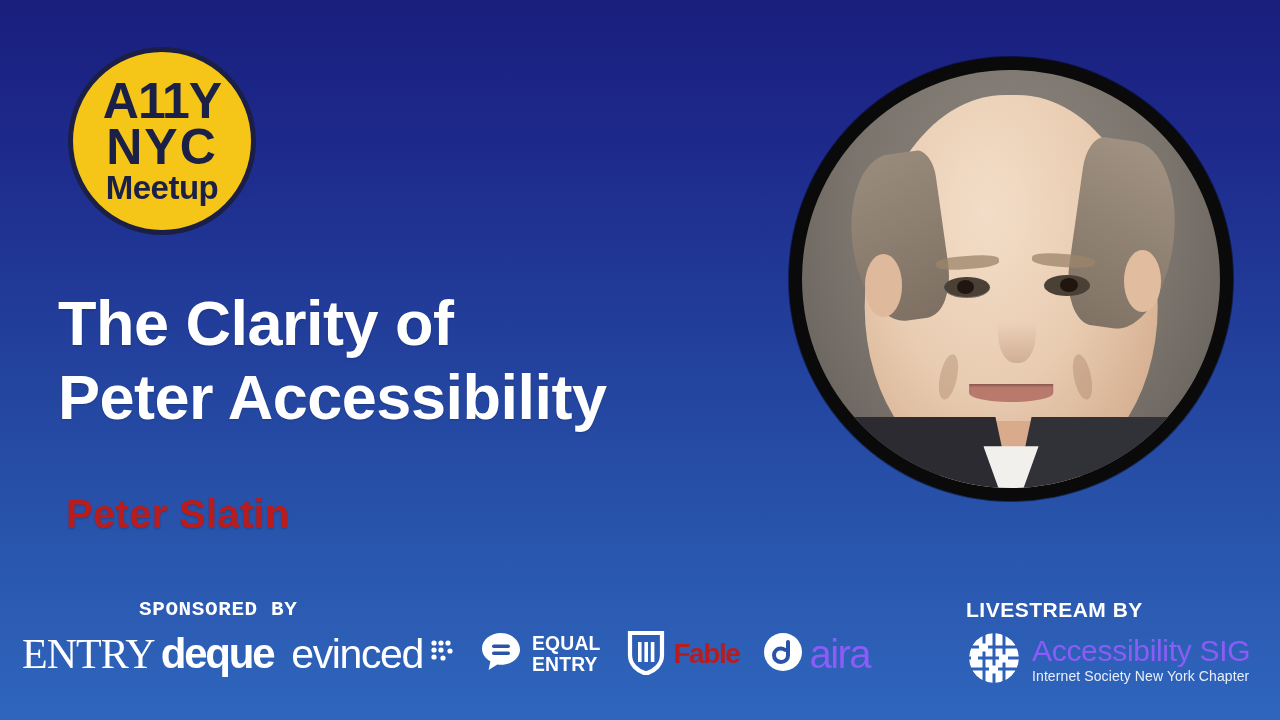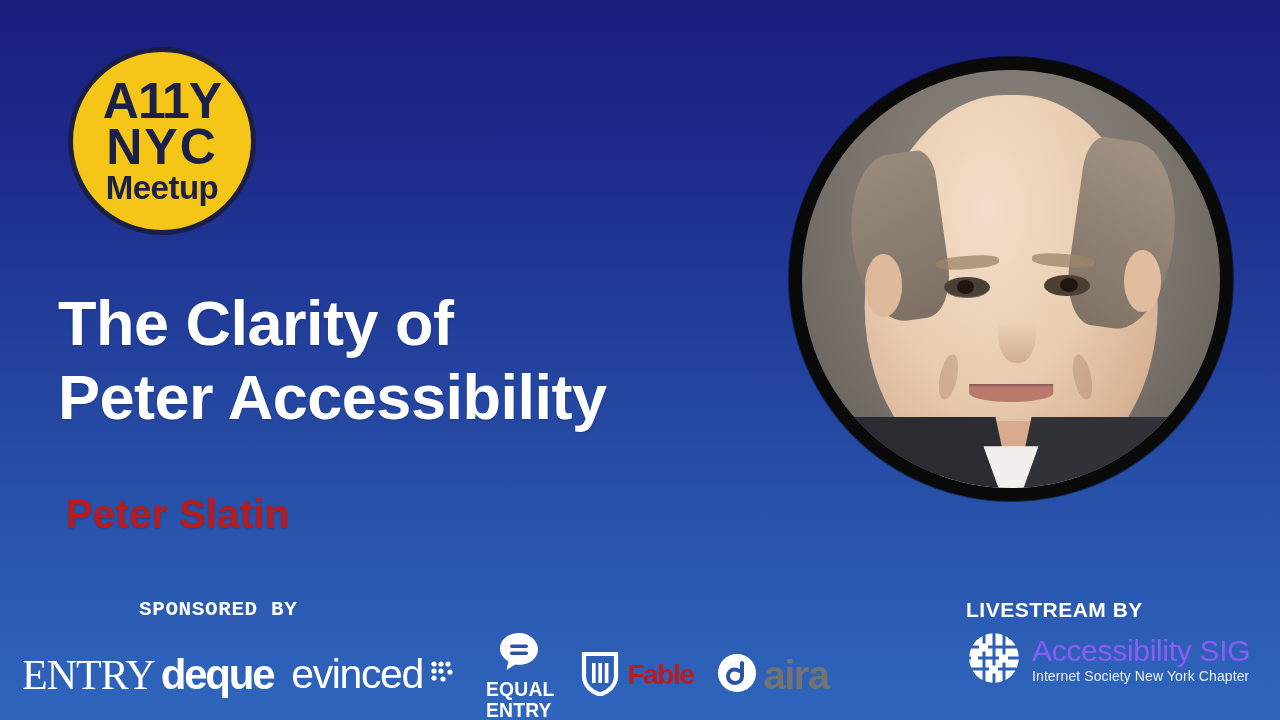--- a/index.html
+++ b/index.html
@@ -126,35 +126,35 @@
   }
   .deque {
     color:#fff; font-size:42px; font-weight:bold;
     letter-spacing:-2.2px; margin-left:6px; line-height:1;
   }
   .evinced {
     color:#fff; font-size:41px; letter-spacing:-1.4px;
     margin-left:18px; line-height:1;
   }
   .ev-dots { margin-left:7px; display:block; }
-  .ee-wrap { display:flex; align-items:center; margin-left:22px;flex-direction:column; }
+  .ee-wrap { display:flex; align-items:center; margin-left:22px; }
   .ee-text {
     color:#fff; font-size:21px; font-weight:bold;
     line-height:0.98; letter-spacing:0.2px;
     margin-left:8px; transform: scaleX(0.92);
     transform-origin:left center;
   }
   .fable-wrap { display:flex; align-items:center; margin-left:20px; }
   .fable-text {
     color:#b91c1c; font-size:28px; font-weight:bold;
     letter-spacing:-1.4px; margin-left:7px; line-height:1;
   }
   .aira-wrap { display:flex; align-items:center; margin-left:22px; }
   .aira-text {
-    color:#737373; font-size:40px; font-weight:bold;
+    color:#8b5cf6; font-size:40px; font-weight:normal;
     letter-spacing:-1.6px; margin-left:6px; line-height:1;
   }
 
   .livestream { position:absolute; left:966px; top:598px; }
   .livestream-label {
     color:#ffffff; font-size:21px; font-weight:bold; letter-spacing:0.5px;
   }
   .sig-wrap { display:flex; align-items:center; margin-top:8px; }
   .sig-text { margin-left:10px; }
   .sig-title {

